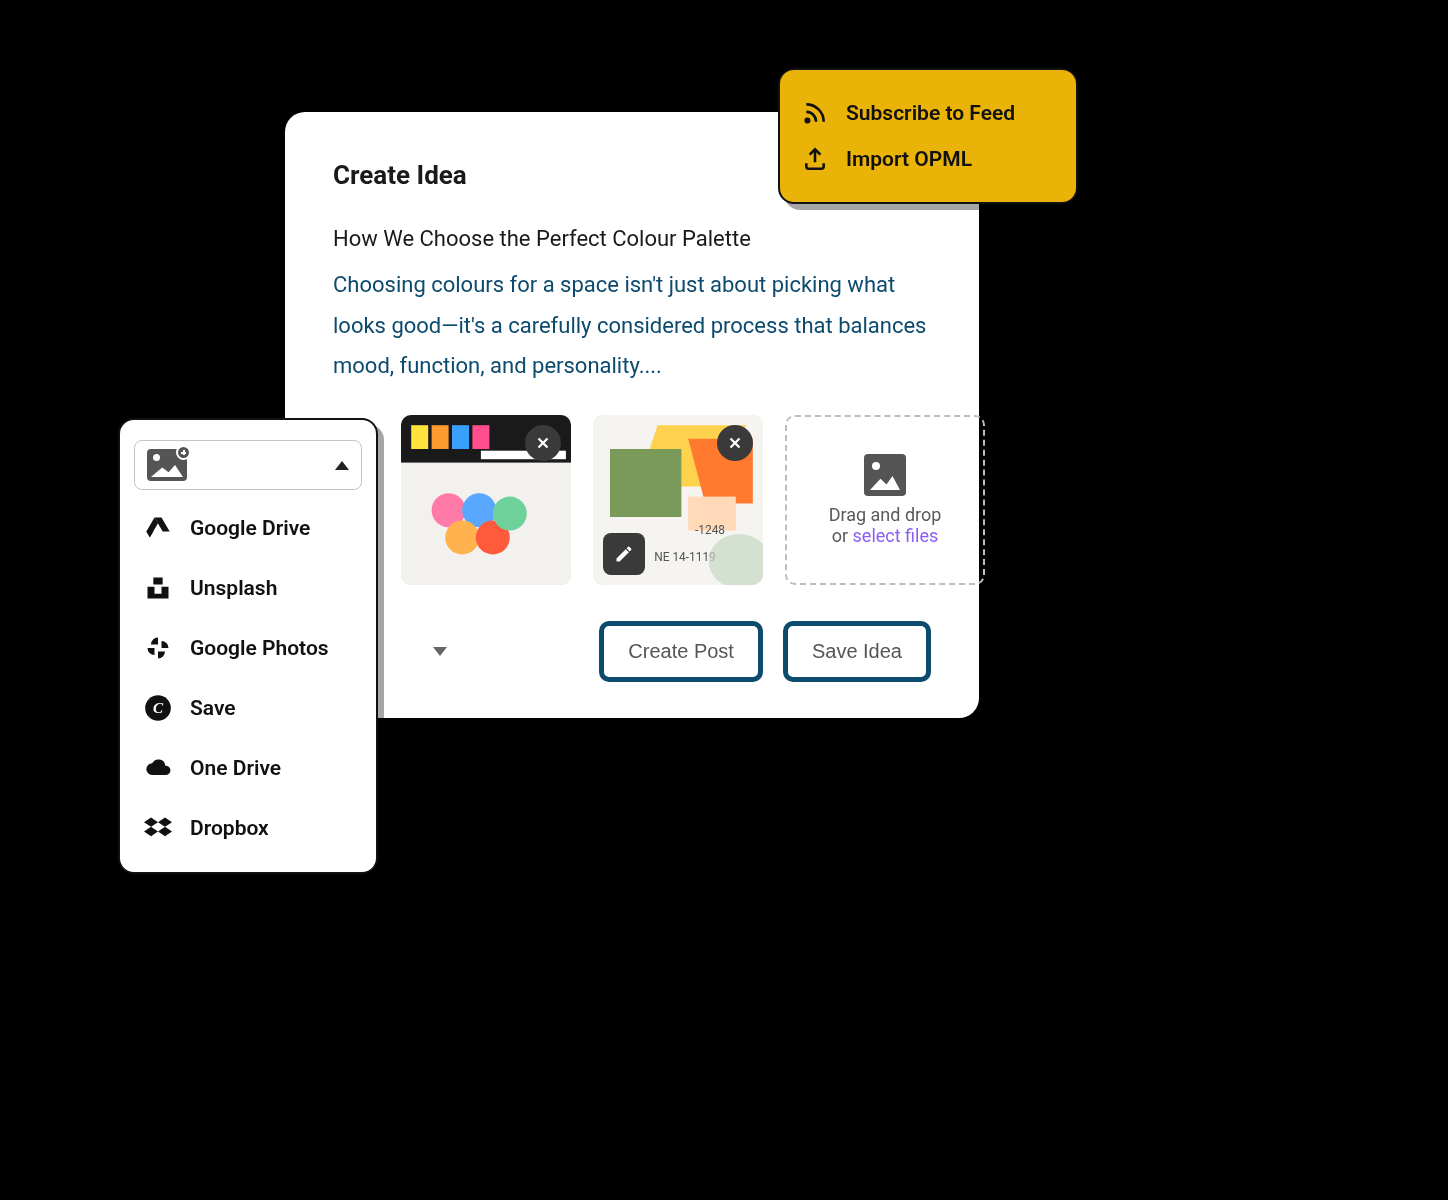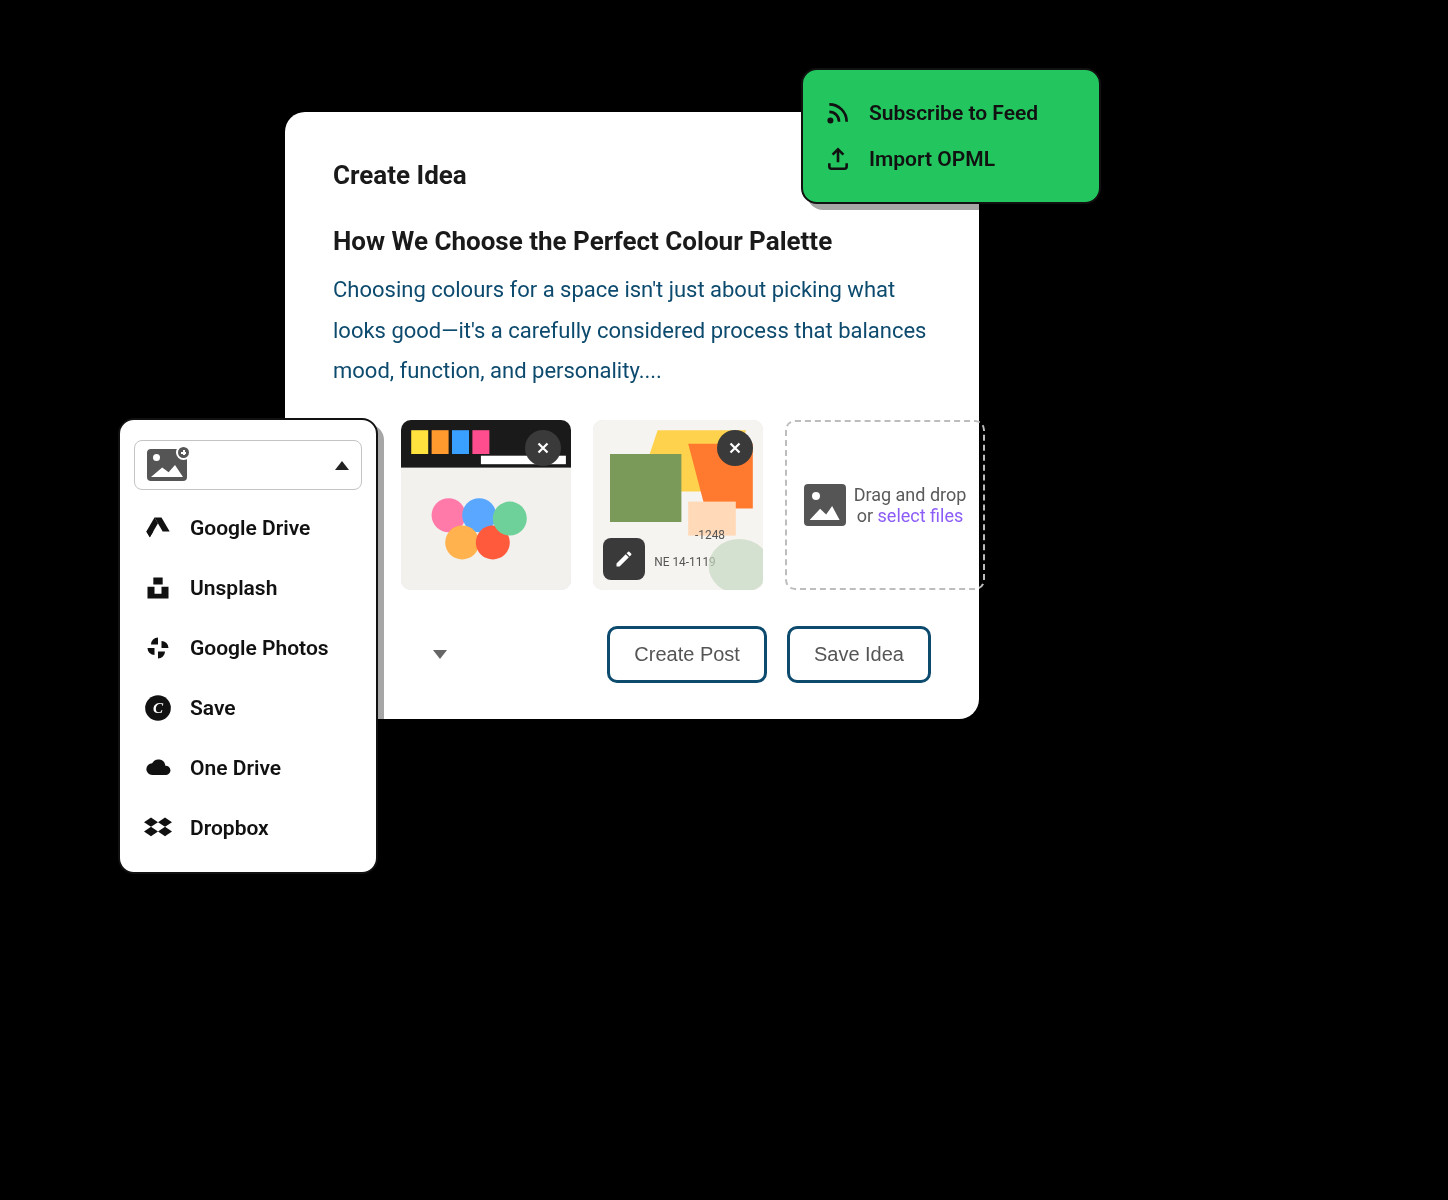--- a/index.html
+++ b/index.html
@@ -23,22 +23,22 @@
     padding: 48px 48px 36px 48px;
     box-shadow: 0 8px 24px rgba(0,0,0,0.4);
   }
   .card-title {
     font-size: 26px;
     font-weight: 700;
     margin-bottom: 36px;
     color: #1a1a1a;
   }
   .idea-title {
-    font-size: 26px;
-    font-weight: 700;
+    font-size: 22px;
+    font-weight: 400;
     color: #1a1a1a;
     margin-bottom: 14px;
   }
   .idea-desc {
     font-size: 22px;
     line-height: 1.85;
     color: #0c4a6e;
     margin-bottom: 28px;
   }
   .thumbs {
@@ -84,21 +84,21 @@
     align-items: center;
     justify-content: center;
     cursor: pointer;
   }
   .dropzone {
     width: 200px;
     height: 170px;
     border: 2px dashed #bdbdbd;
     border-radius: 10px;
     display: flex;
-    flex-direction: row;
+    flex-direction: column;
     align-items: center;
     justify-content: center;
     color: #5a5a5a;
     font-size: 18px;
     text-align: center;
     gap: 8px;
     flex-shrink: 0;
   }
   .dropzone .image-ic {
     width: 42px;
@@ -129,41 +129,40 @@
     display: flex;
     align-items: center;
     gap: 20px;
   }
   .card-actions .chev {
     margin-left: 100px;
     margin-right: auto;
     color: #666;
   }
   .btn {
-    border: 3px solid #0c4a6e;
+    border: 5px solid #0c4a6e;
     background: #fff;
     border-radius: 10px;
     padding: 14px 24px;
     font-size: 20px;
     color: #555;
     cursor: pointer;
   }
 
   
   .feed-menu {
     position: absolute;
     left: 778px;
     top: 68px;
     width: 300px;
-    background: #22c55e;
+    background: #eab308;
     border: 2px solid #111;
     border-radius: 16px;
     padding: 20px 22px;
     box-shadow: 6px 6px 0 rgba(0,0,0,0.35);
-    margin-left: 23px;
   }
   .feed-item {
     display: flex;
     align-items: center;
     gap: 18px;
     padding: 10px 0;
     font-size: 21px;
     font-weight: 600;
     cursor: pointer;
   }

